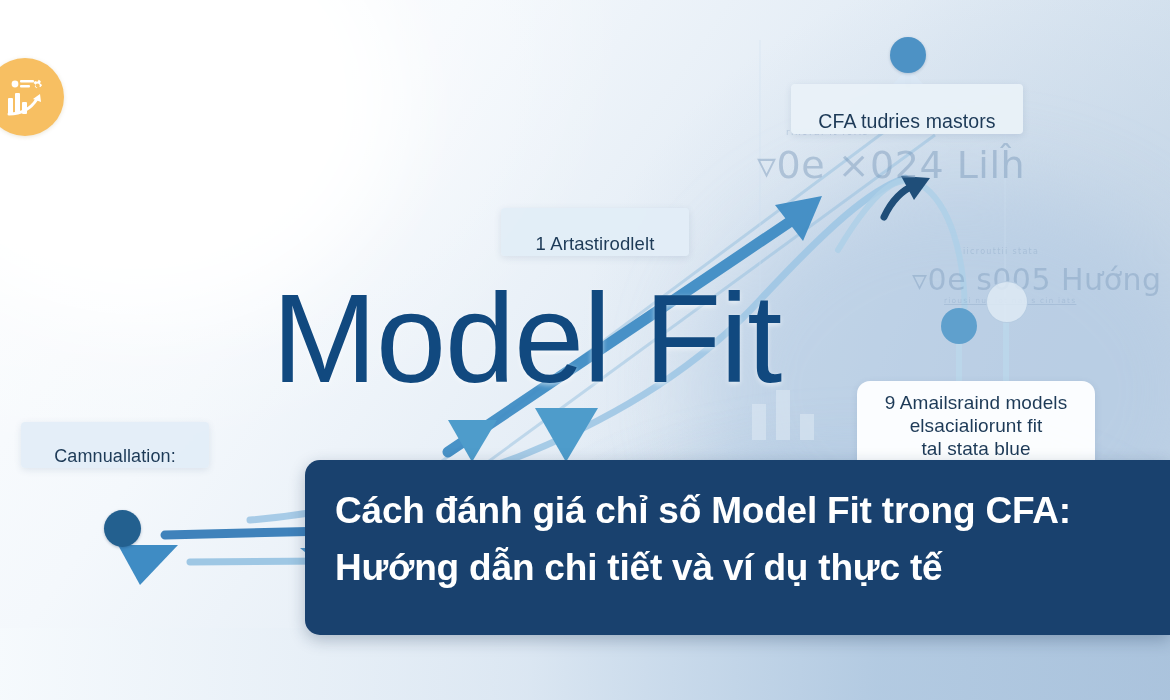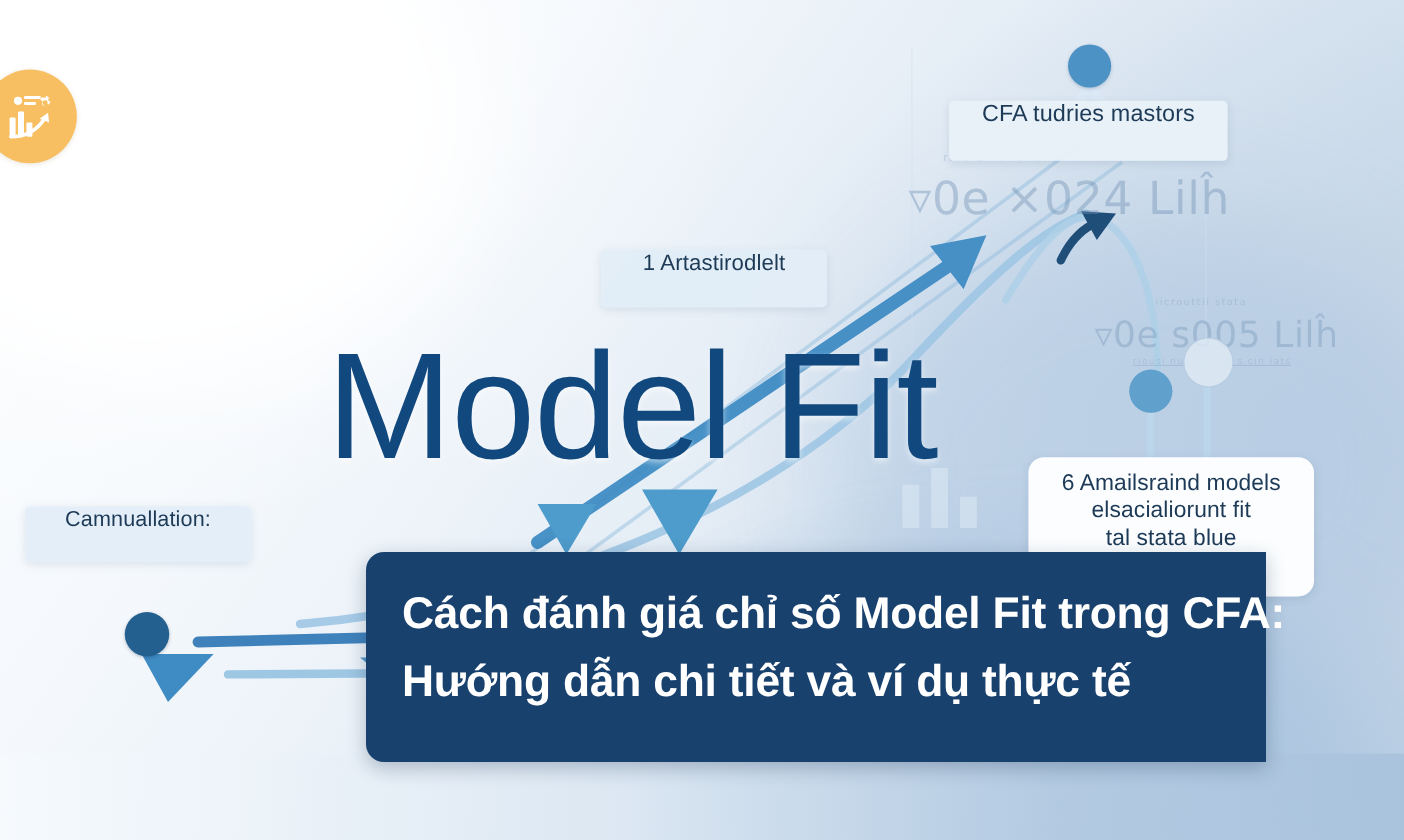--- a/index.html
+++ b/index.html
@@ -37,21 +37,21 @@
     box-shadow: 0 1px 4px rgba(140,110,40,0.18);
   }
   #logo svg { display:block; }
 
   
   .chip {
     position: absolute;
     border-radius: 4px;
     color: #1d3a57;
     display: flex;
-    align-items: flex-start;
+    align-items: flex-end;
     justify-content: center;
     text-align: center;
     line-height: 1.22;
     letter-spacing: .1px;
     box-shadow: 0 2px 7px rgba(60,90,130,0.13);
     backdrop-filter: blur(1px);
   }
   #chip-cfa {
     left: 791px; top: 84px;
     width: 232px; height: 50px;
@@ -107,21 +107,21 @@
     letter-spacing: -1px;
     line-height: 1;
     text-shadow: 0 2px 5px rgba(255,255,255,0.55);
     font-family: "Liberation Sans", sans-serif;
   }
 
   
   #banner {
     position: absolute;
     left: 305px; top: 460px;
-    width: 750px; height: 175px;
+    width: 865px; height: 175px;
     background: #19416e;
     border-radius: 15px 0 0 15px;
     box-shadow: 0 5px 16px rgba(20,45,80,0.28);
     padding: 22px 26px 0 30px;
     box-sizing: border-box;
   }
   #banner .bl {
     display: block;
     color: #ffffff;
     font-size: 37px;
@@ -230,21 +230,21 @@
         <circle cx="15" cy="12" r="3.4"></circle>
         <path d="M35 9 l2.4 .7 1.4-2 2 1.5 -.7 2.4 2 1.4 -1.5 2 -2.4-.7 -1.4 2 -2-1.5 .7-2.4 -2-1.4 1.5-2z"></path>
         <circle cx="37.6" cy="13.6" r="2.1" fill="#f7bf62"></circle>
       </g>
     </svg>
   </div>
 
   <div class="ghost" id="ghost-a-sub">rinoral it forls</div>
   <div class="ghost" id="ghost-a">▿0e ×024 Lilĥ</div>
   <div class="ghost" id="ghost-b-sub">iicrouttii stata</div>
-  <div class="ghost" id="ghost-b">▿0e ѕ005 Lilĥ</div>
+  <div class="ghost" id="ghost-b">▿0e ѕ005 Hướng</div>
   <div class="ghost" id="ghost-b-sub2">riousi nut iot nat s cin iats</div>
 
   <div class="node" id="node-ghost"></div>
   <div class="node" id="node-top"></div>
   <div class="node" id="node-mid"></div>
   <div class="node" id="node-left"></div>
 
   <div id="headline">Model Fit</div>
 
   <div class="chip" id="chip-cfa">
@@ -254,21 +254,21 @@
   <div class="chip" id="chip-one">
     <span>1 Artastirodlelt</span>
   </div>
 
   <div class="chip" id="chip-left">
     <span>Camnuallation:</span>
   </div>
 
   <div class="chip" id="chip-two">
     <span class="lines">
-      <span class="ln">6 Amailsraind models</span>
+      <span class="ln">9 Amailsraind models</span>
       <span class="ln">elsacialiorunt fit</span>
       <span class="ln">tal stata blue</span>
     </span>
   </div>
 
   <div id="banner">
     <span class="bl">Cách đánh giá chỉ số Model Fit trong CFA:</span>
     <span class="bl">Hướng dẫn chi tiết và ví dụ thực tế</span>
   </div>
 

